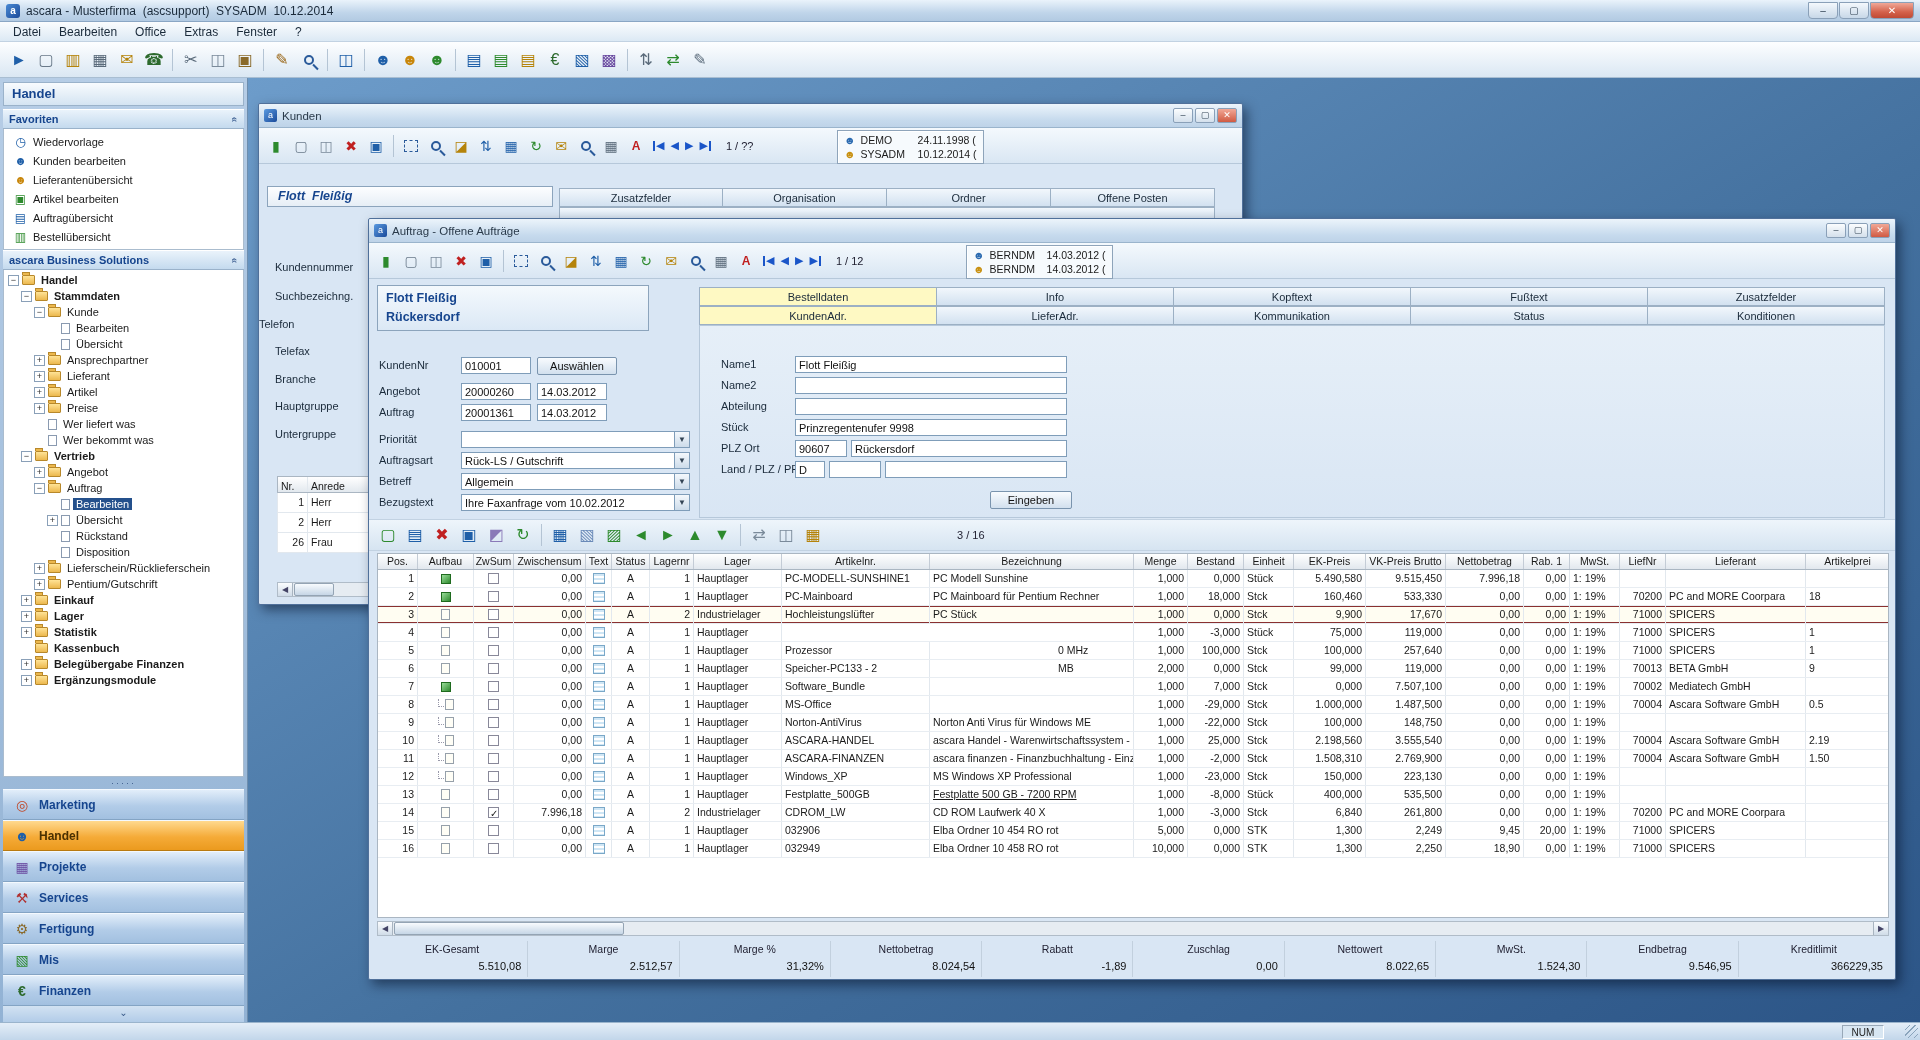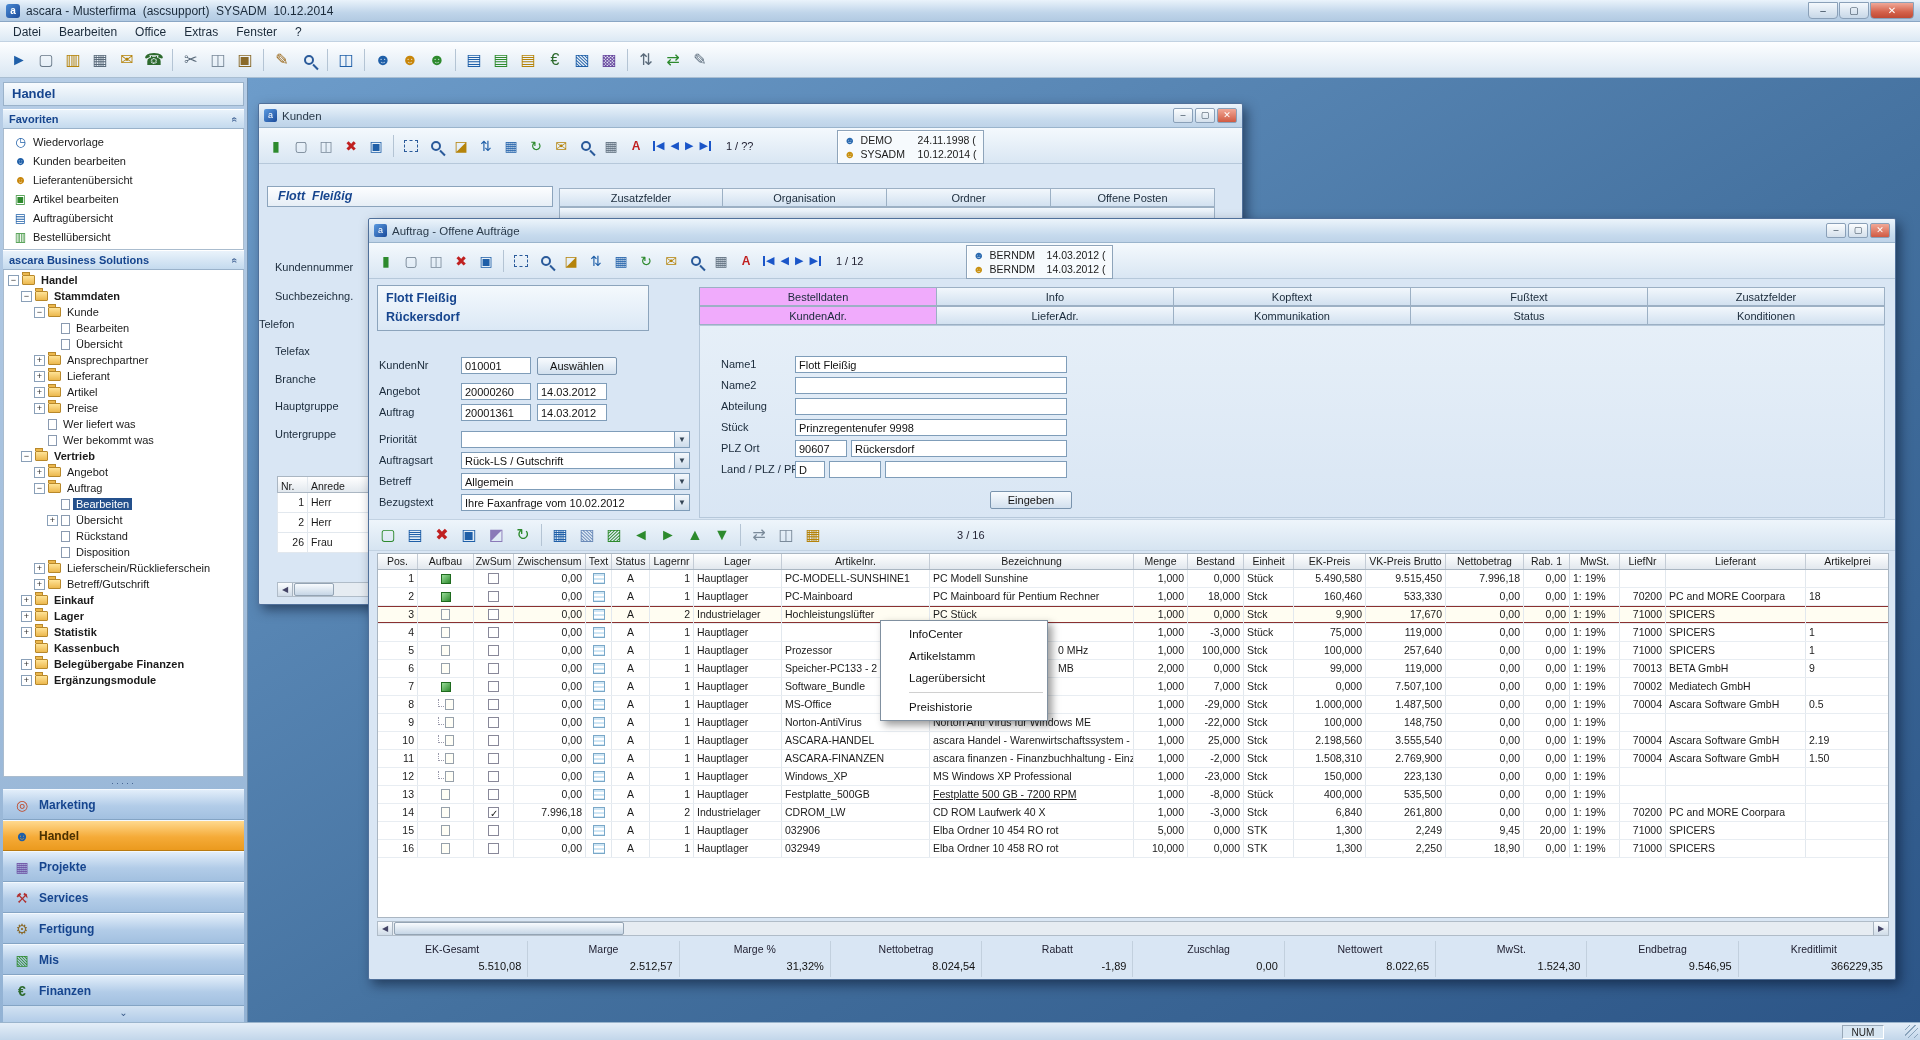--- a/index.html
+++ b/index.html
@@ -66,21 +66,21 @@
 .narr{color:#1a55c8;font-size:11px;line-height:1}
 .nbar{width:2px;height:10px;background:#1a55c8;display:inline-block;margin:0 1px}
 .audit-box{position:absolute;border:1px solid #8ea4ba;background:#f6fafd;box-shadow:inset 1px 1px 0 #fff;padding:2px 6px;font-size:10.5px;line-height:14px;z-index:2}
 .audit-row{display:flex;gap:5px;align-items:center}
 .aglyph{font-size:11px}
 .auser{min-width:52px}
 
 
 .tab{height:19px;line-height:18px;text-align:center;font-size:11px;color:#1a2a3a;background:linear-gradient(#f2f7fc,#d2e1f0);border:1px solid #9cb0c4;border-left:none;overflow:hidden;white-space:nowrap;flex:1 1 0}
 .tab:first-child{border-left:1px solid #9cb0c4}
-.tab.active{background:#f0abfc}
+.tab.active{background:#fef9c3}
 .inp{position:absolute;height:17px;border:1px solid #7f9db9;background:#fff;font-family:inherit;font-size:11px;padding:0 3px;color:#111}
 .flabel{position:absolute;font-size:11px;color:#1a2a3a;height:17px;line-height:17px;white-space:nowrap}
 .btn{position:absolute;height:18px;background:linear-gradient(#f8fbfe,#d2e0ee);border:1px solid #7a94ae;border-radius:2px;font-size:11px;color:#111;text-align:center;line-height:16px}
 .dd-btn{position:absolute;width:15px;height:17px;border:1px solid #7f9db9;border-left:none;background:linear-gradient(#f4f8fc,#cddcea);font-size:8px;text-align:center;line-height:15px;color:#345}
 #a-cust{position:absolute;left:8px;top:66px;width:272px;height:46px;background:linear-gradient(#f4f9fd,#dbe8f5);border:1px solid #8ca4bc;padding:3px 8px;font-weight:bold;font-size:12.5px;color:#16458e;line-height:19px}
 #a-tabs1{position:absolute;left:330px;top:68px;right:10px;height:19px;display:flex}
 #a-tabs2{position:absolute;left:330px;top:87px;right:10px;height:19px;display:flex}
 #a-tabframe{position:absolute;left:330px;top:106px;right:10px;height:193px;border:1px solid #b6c8da;background:linear-gradient(#e6eff8,#d9e6f4)}
 #a-itemsbar{position:absolute;left:0;top:300px;right:0;height:32px;display:flex;align-items:center;gap:1px;padding:0 6px;background:linear-gradient(#eef5fb,#d6e4f1);border-top:1px solid #c2d2e2;border-bottom:1px solid #c2d2e2}
 
@@ -365,21 +365,21 @@
           <span class="tlabel">Disposition</span>
         </div>
         <div class="trow" style="padding-left: 30px;">
           <span class="texp">+</span>
           <span class="tfold"></span>
           <span class="tlabel">Lieferschein/Rücklieferschein</span>
         </div>
         <div class="trow" style="padding-left: 30px;">
           <span class="texp">+</span>
           <span class="tfold"></span>
-          <span class="tlabel">Betreff/Gutschrift</span>
+          <span class="tlabel">Pentium/Gutschrift</span>
         </div>
         <div class="trow" style="padding-left: 17px;">
           <span class="texp">+</span>
           <span class="tfold"></span>
           <span class="tlabel b">Einkauf</span>
         </div>
         <div class="trow" style="padding-left: 17px;">
           <span class="texp">+</span>
           <span class="tfold"></span>
           <span class="tlabel b">Lager</span>
@@ -1315,27 +1315,20 @@
             <div class="tot-label">Endbetrag</div>
             <div class="tot-value">9.546,95</div>
           </div>
           <div class="tot-cell">
             <div class="tot-label">Kreditlimit</div>
             <div class="tot-value">366229,35</div>
           </div>
         </div>
     </div>
 
-    <div id="ctx-menu">
-        <div class="cm-item">InfoCenter</div>
-        <div class="cm-item">Artikelstamm</div>
-        <div class="cm-item">Lagerübersicht</div>
-        <div class="cm-sep"></div>
-        <div class="cm-item">Preishistorie</div>
-      </div>
   </div>
 
   <div id="statusbar">
     <span id="num-panel">NUM</span>
     <span id="grip"></span>
   </div>
 
 </div>
 
 </body></html>

